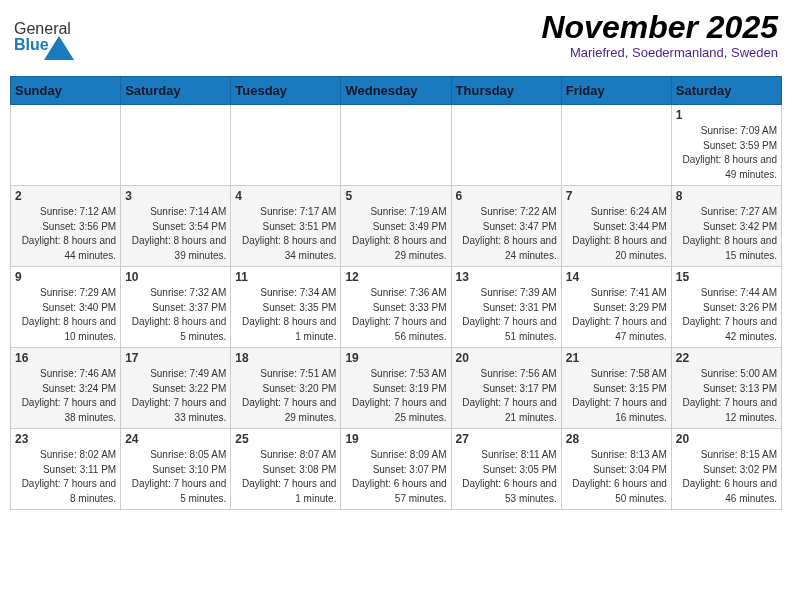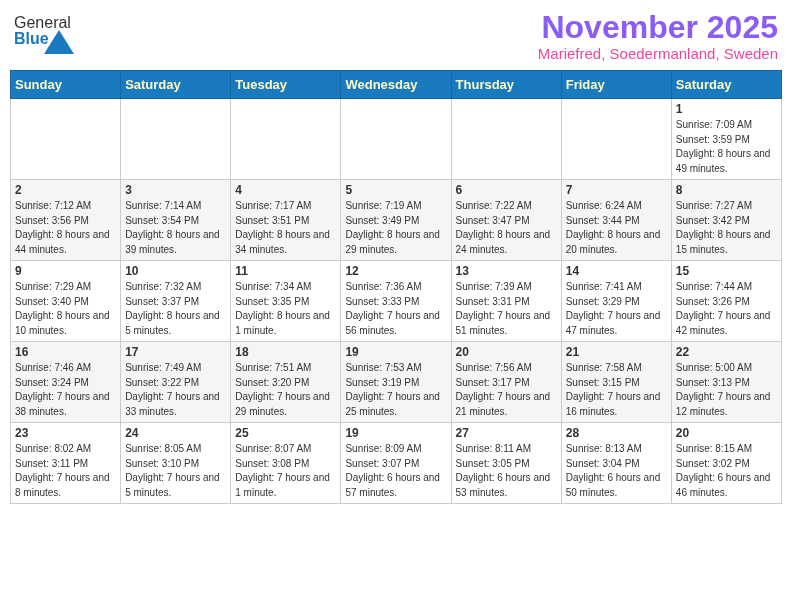--- a/index.html
+++ b/index.html
@@ -6,55 +6,56 @@
     body {
       font-family: Arial, sans-serif;
       background: #fff;
       width: 792px;
       min-height: 612px;
       padding: 10px;
     }
     .header {
       display: flex;
       justify-content: space-between;
-      align-items: flex-start;
-      margin-bottom: 8px;
+      align-items: flex-end;
+      margin-bottom: 16px;
       padding: 0 4px;
     }
     .logo {
       display: flex;
       flex-direction: column;
       align-items: flex-start;
     }
     .logo-wrapper {
       display: flex;
       align-items: center;
       gap: 4px;
     }
     .title-section {
       text-align: right;
     }
     .month-year {
       font-size: 32px;
       font-weight: bold;
-      color: #8b5cf6;
+      color: #000000;
       line-height: 1.1;
+      font-style: italic;
     }
     .location {
-      font-size: 15px;
-      color: #ec4899;
+      font-size: 13px;
+      color: #4c1d95;
     }
     .calendar {
       width: 100%;
       border-collapse: collapse;
       border: 1px solid #ccc;
     }
     .calendar thead tr th {
       background-color: #1a7abf;
-      color: #fef9c3;
+      color: #0f172a;
       font-size: 13px;
       font-weight: bold;
       padding: 6px 4px;
       text-align: left;
       border: 1px solid #1565a0;
     }
     .calendar tbody tr td {
       vertical-align: top;
       border: 1px solid #ccc;
       padding: 3px 4px;
@@ -70,20 +71,21 @@
     .day-number {
       font-weight: bold;
       font-size: 12px;
       display: block;
       margin-bottom: 2px;
     }
     .day-info {
       font-size: 10px;
       line-height: 1.45;
       color: #333;
+      text-align: right;
     }
     td.empty {
       background: #fff;
     }
     tr:nth-child(even) td.empty {
       background: #f5f5f5;
     }
   </style>
 </head>
 <body>

